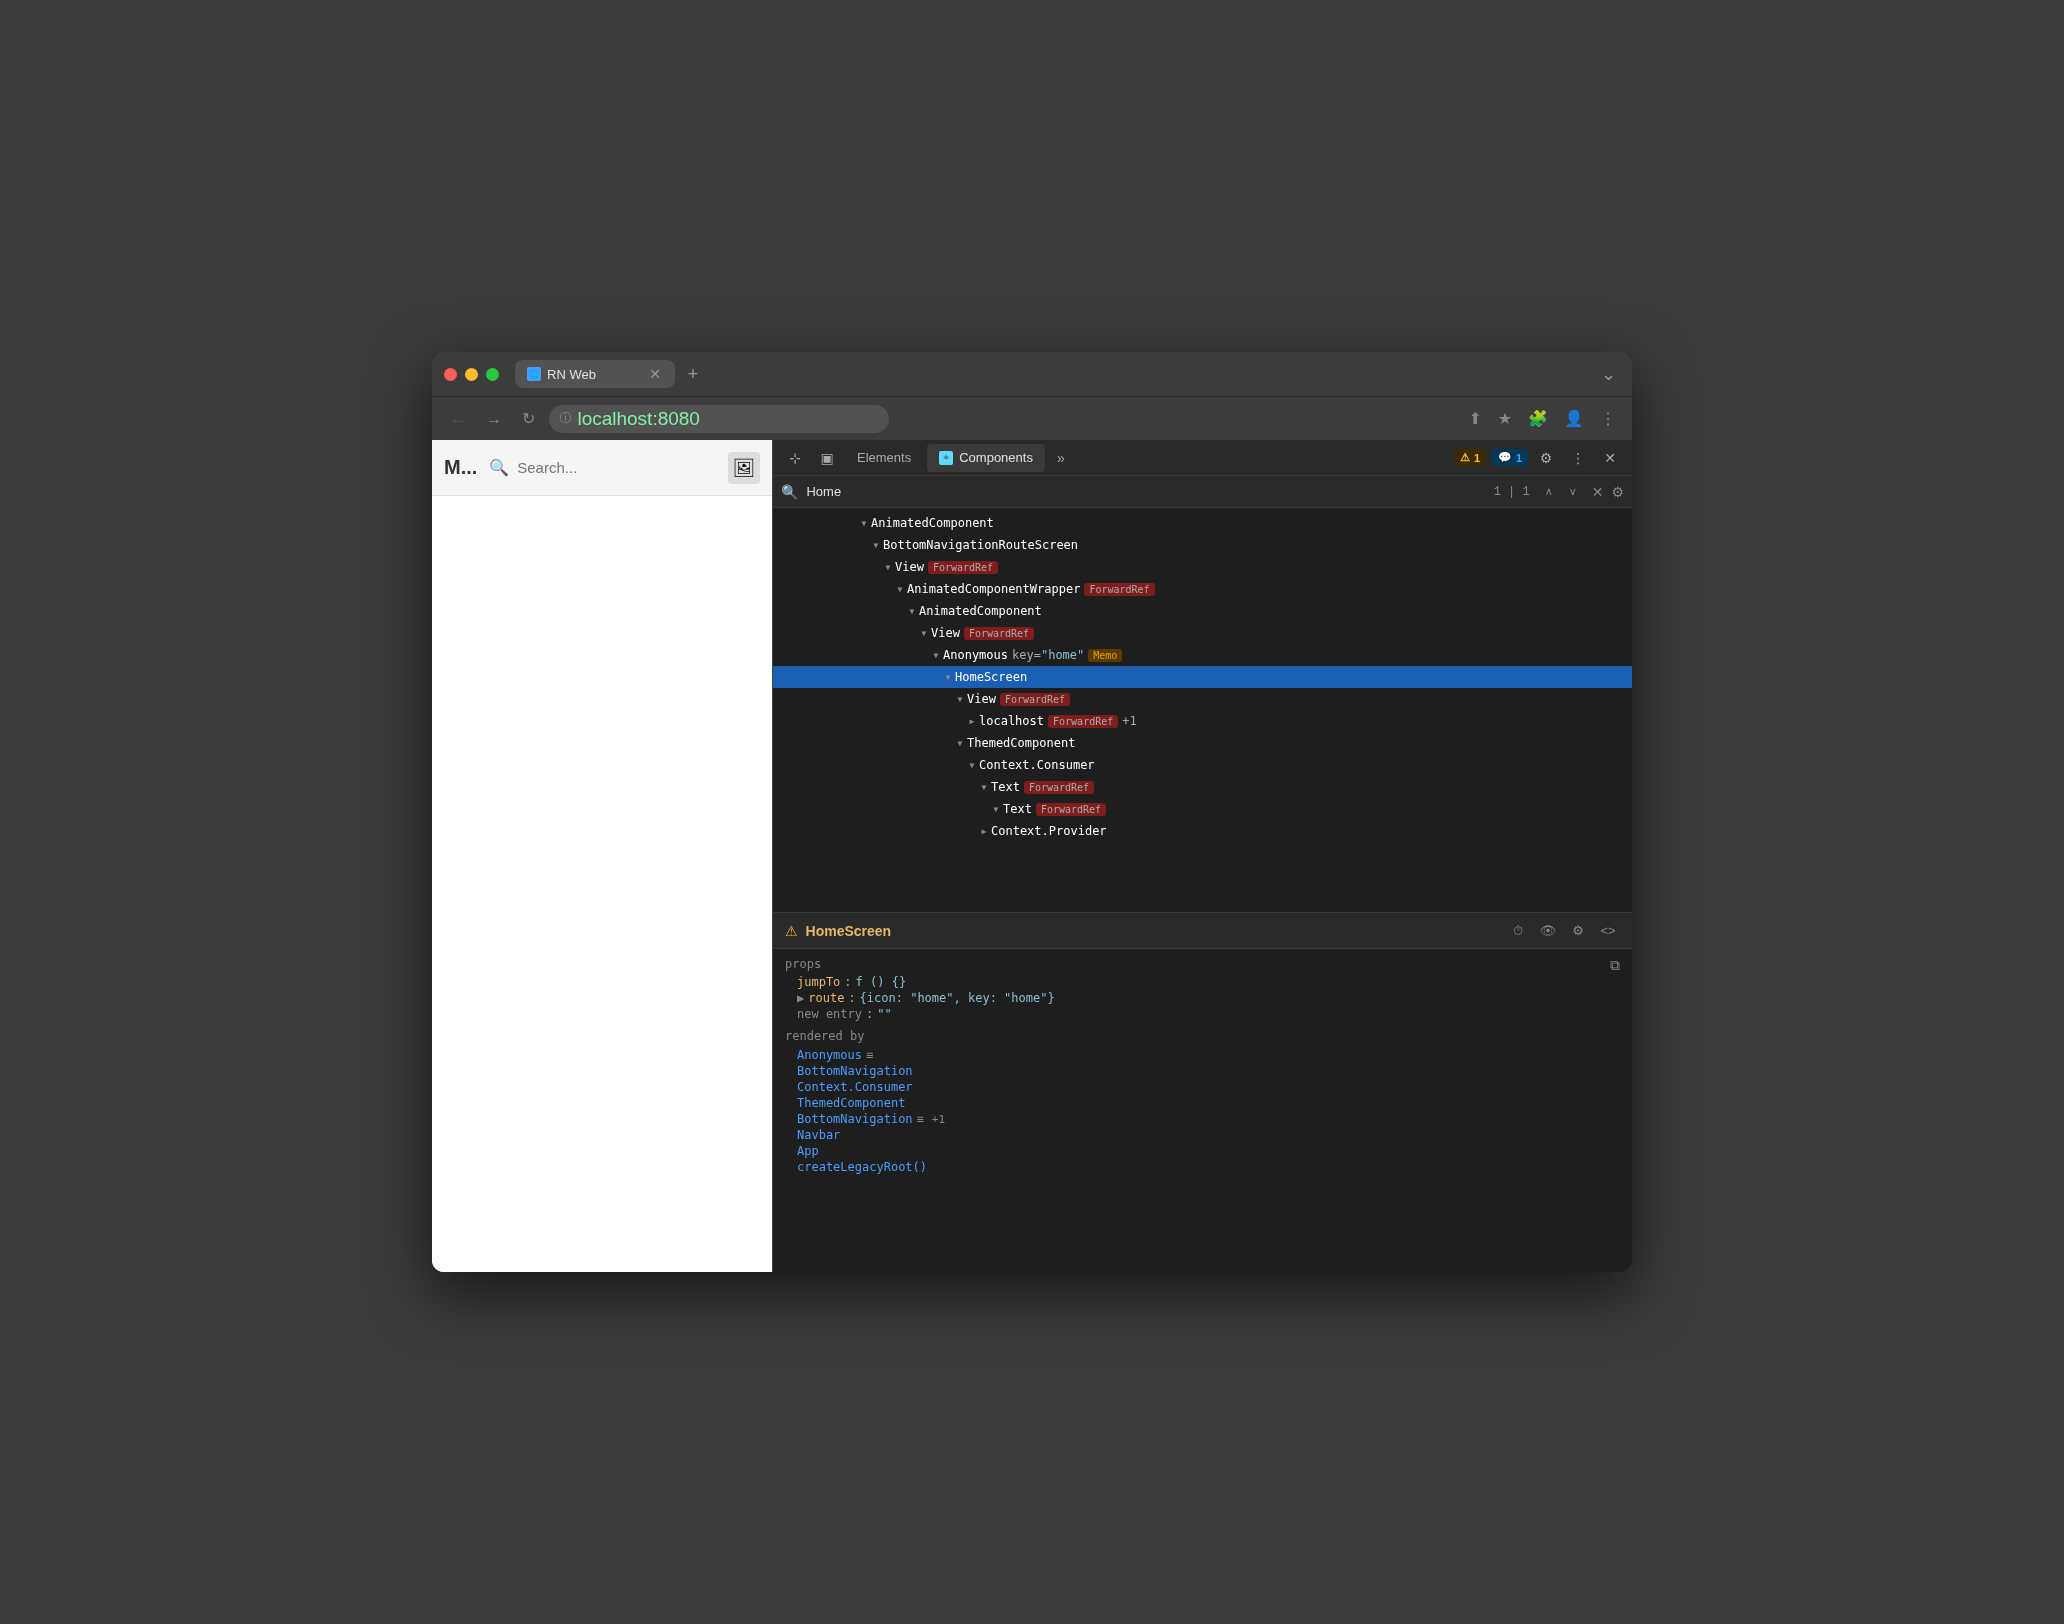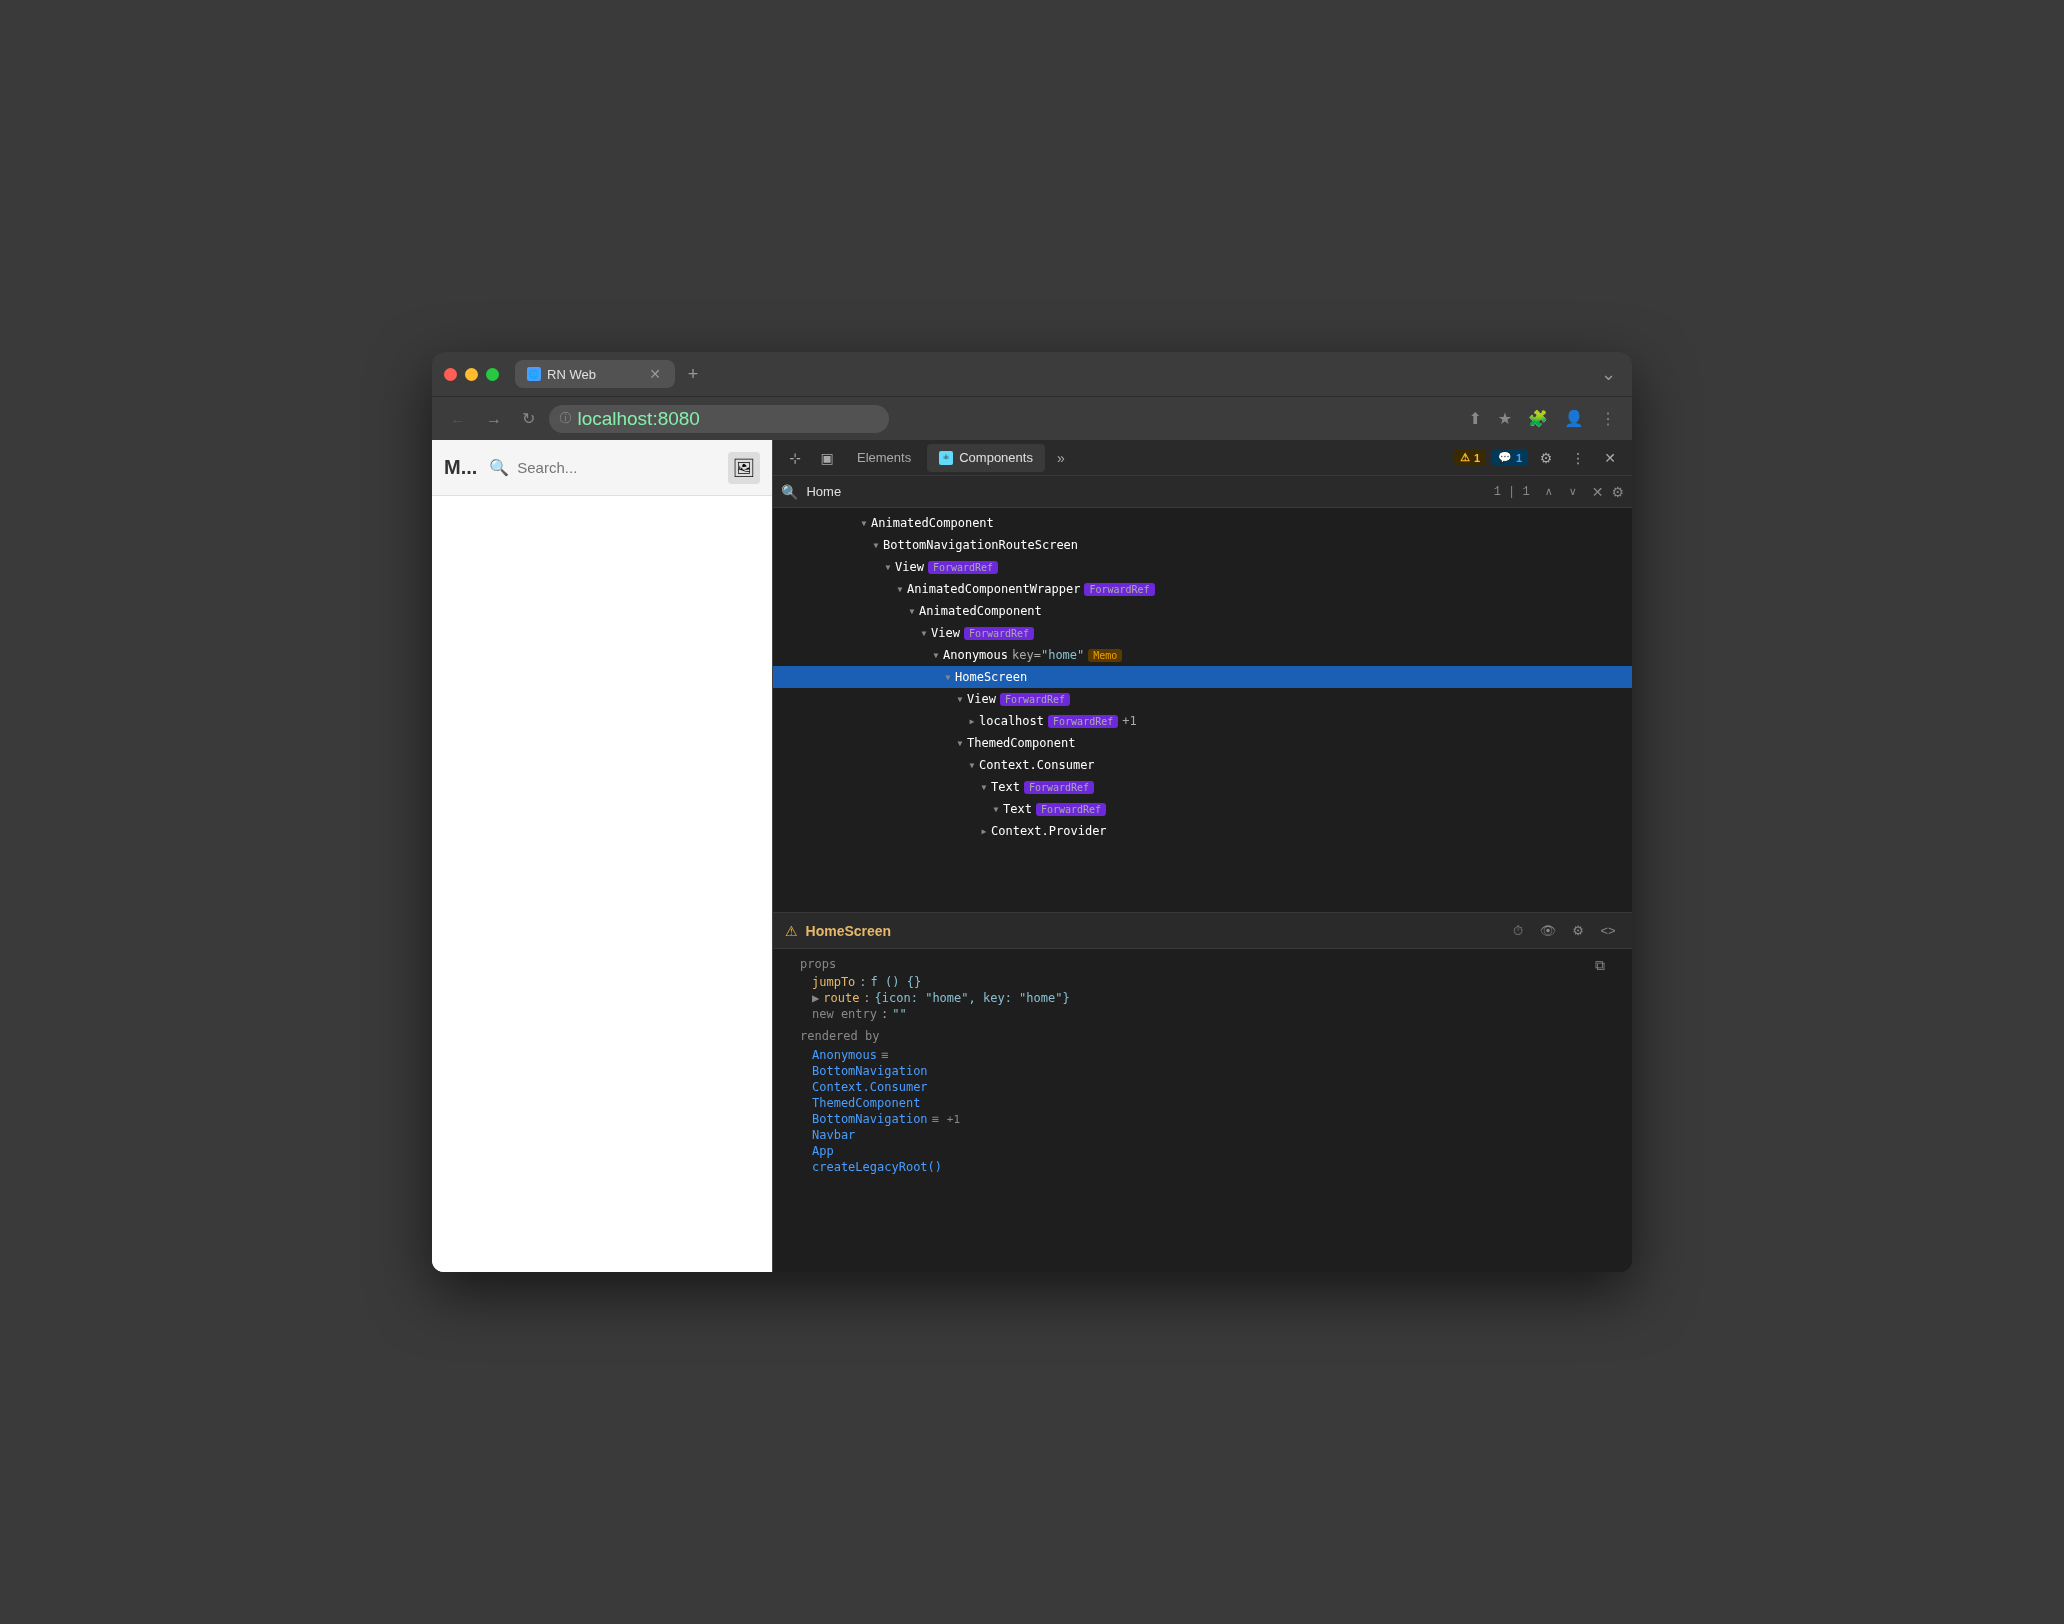--- a/index.html
+++ b/index.html
@@ -384,21 +384,21 @@
       font-size: 8px;
       flex-shrink: 0;
     }
     .component-name {
       color: #ffffff;
       font-size: 12px;
     }
     .component-name.highlight { color: #ff8c69; }
     .badge {
       display: inline-block;
-      background: #6d28d9;
+      background: #7f1d1d;
       color: #aaa;
       font-size: 10px;
       padding: 1px 5px;
       border-radius: 3px;
       margin-left: 4px;
       font-family: 'SF Mono', monospace;
     }
     .badge.orange { background: #5a3a00; color: #e8a000; }
     .attr-key { color: #aaa; font-size: 12px; margin-left: 4px; }
     .attr-val { color: #88c0d0; font-size: 12px; }
@@ -441,21 +441,21 @@
       align-items: center;
       justify-content: center;
       color: #888;
       cursor: pointer;
       font-size: 13px;
       border-radius: 3px;
     }
     .bottom-content {
       flex: 1;
       overflow-y: auto;
-      padding: 8px 27px;
+      padding: 8px 12px;
       font-family: 'SF Mono', 'Monaco', 'Consolas', monospace;
       font-size: 12px;
     }
     .section-label {
       color: #888;
       font-size: 12px;
       margin-bottom: 4px;
     }
     .copy-btn {
       float: right;

